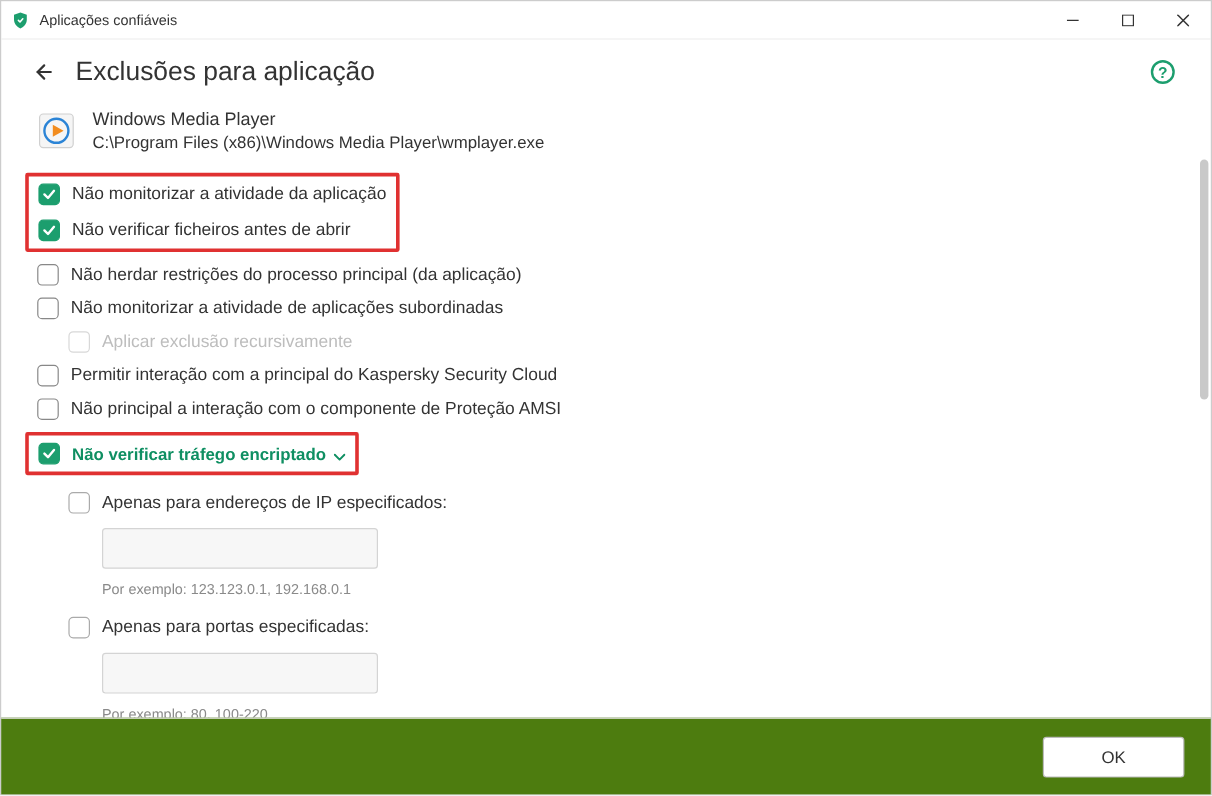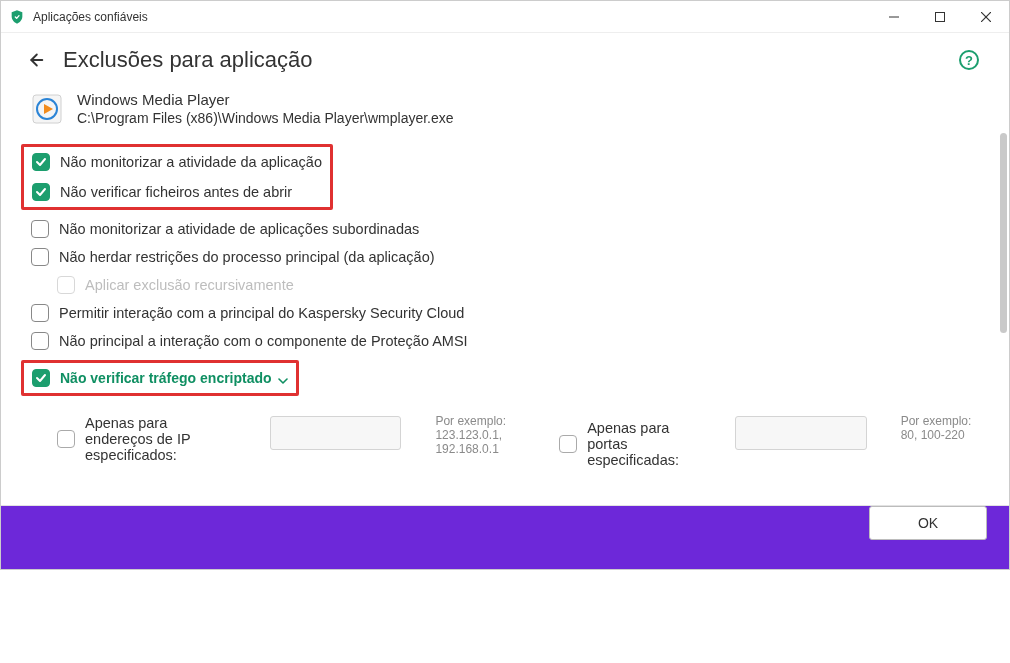--- a/index.html
+++ b/index.html
@@ -1,17 +1,17 @@
 <!DOCTYPE html>
 <html><head>
 <meta charset="utf-8">
 <style>
   * { box-sizing: border-box; }
   html, body { margin: 0; padding: 0; width: 1010px; height: 663px; font-family: "Segoe UI", Arial, sans-serif; font-size: 14px; color: #333; background: #fff; }
-  .window { width: 1010px; height: 570px; border: 1px solid #ccc; display: flex; flex-direction: column; position: relative; }
+  .window { width: 1010px; height: 663px; border: 1px solid #ccc; display: flex; flex-direction: column; position: relative; }
   .titlebar { height: 32px; display: flex; align-items: center; padding: 0 0 0 8px; border-bottom: 1px solid #eee; }
   .titlebar .app-icon { width: 16px; height: 16px; margin-right: 8px; }
   .titlebar .title { flex: 1; font-size: 12px; color: #333; }
   .winbtns { display: flex; }
   .winbtn { width: 46px; height: 32px; display: flex; align-items: center; justify-content: center; }
   .winbtn svg { width: 10px; height: 10px; }
   .header { display: flex; align-items: center; padding: 14px 20px 8px 20px; }
   .back-arrow { width: 24px; height: 24px; display:flex; align-items:center; justify-content:center; margin-right: 16px; margin-left: 2px; }
   .page-title { font-size: 22px; font-weight: 400; color: #333; flex:1; }
   .help-btn { width: 20px; height: 20px; border: 2px solid #1c9e6e; border-radius: 50%; display:flex; align-items:center; justify-content:center; color:#1c9e6e; font-weight:600; font-size:13px; margin-right: 10px; }
@@ -28,25 +28,25 @@
   .opt.indent { margin-left: 26px; }
   .cb { width: 18px; height: 18px; border: 1.6px solid #888; border-radius: 4px; display:flex; align-items:center; justify-content:center; flex-shrink:0; background:#fff; }
   .cb.checked { background:#1c9e6e; border-color:#1c9e6e; }
   .cb.checked svg { display:block; }
   .cb svg { display:none; width:12px; height:12px; }
   .cb.disabled { border-color:#d8d8d8; }
   .highlight { border: 3px solid #e03131; padding: 6px 8px; display:inline-block; border-radius:2px; }
   .highlight-row { margin-left: -10px; }
   .expand-label { color:#0f8f62; font-weight:600; display:flex; align-items:center; gap:6px; }
   .expand-label .chev { width:10px; height:10px; }
-  .sub-block { margin-left: 26px; margin-top:4px; display:flex; flex-direction:row; gap:6px; }
+  .sub-block { margin-left: 26px; margin-top:4px; display:flex; flex-direction:column; gap:6px; }
   .sub-item .cb { border-color:#aaa; }
   .txtfield { width: 230px; height: 34px; border:1px solid #d4d4d4; border-radius:3px; background:#f7f7f7; margin-top:6px; margin-left:28px; }
   .hint { font-size:12px; color:#8a8a8a; margin-left:28px; margin-top:4px; }
-  .footer { height: 64px; border-top:1px solid #e2e2e2; display:flex; align-items:flex-start; justify-content:flex-end; padding: 0 22px; gap: 14px; background:#6d28d9; }
+  .footer { height: 64px; border-top:1px solid #e2e2e2; display:flex; align-items:center; justify-content:flex-end; padding: 0 22px; gap: 14px; background:#4d7c0f; }
   .btn { min-width: 118px; height: 34px; border:1px solid #bcbcbc; border-radius:3px; background:#fff; display:flex; align-items:center; justify-content:center; font-size:14px; color:#333; }
   .scrollbar-thumb { position:absolute; right:2px; top:52px; width:7px; height:200px; background:#c9c9c9; border-radius:4px; }
 </style>
 </head>
 <body>
 
 <div class="window">
 
   <div class="titlebar">
     <span class="app-icon">
@@ -124,26 +124,26 @@
                     </svg>
                   </span>
                 <span class="lbl">Não verificar ficheiros antes de abrir</span>
               </div>
             </div>
           </div>
         </div>
 
         <div class="opt">
           <span class="cb"></span>
+          <span class="lbl">Não herdar restrições do processo principal (da aplicação)</span>
+        </div>
+
+        <div class="opt">
+          <span class="cb"></span>
           <span class="lbl">Não monitorizar a atividade de aplicações subordinadas</span>
-        </div>
-
-        <div class="opt">
-          <span class="cb"></span>
-          <span class="lbl">Não herdar restrições do processo principal (da aplicação)</span>
         </div>
 
         <div class="opt indent disabled">
           <span class="cb disabled"></span>
           <span class="lbl">Aplicar exclusão recursivamente</span>
         </div>
 
         <div class="opt">
           <span class="cb"></span>
           <span class="lbl">Permitir interação com a principal do Kaspersky Security Cloud</span>

